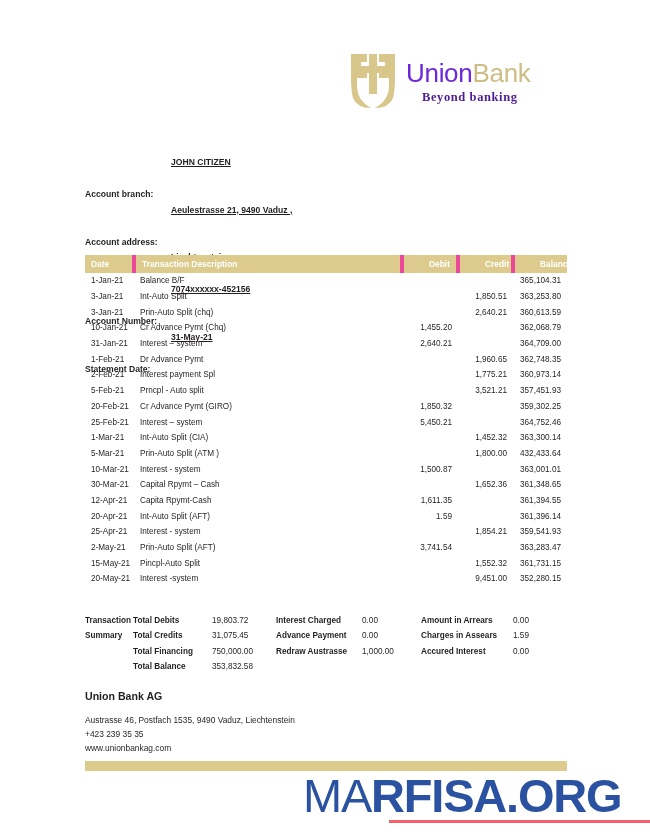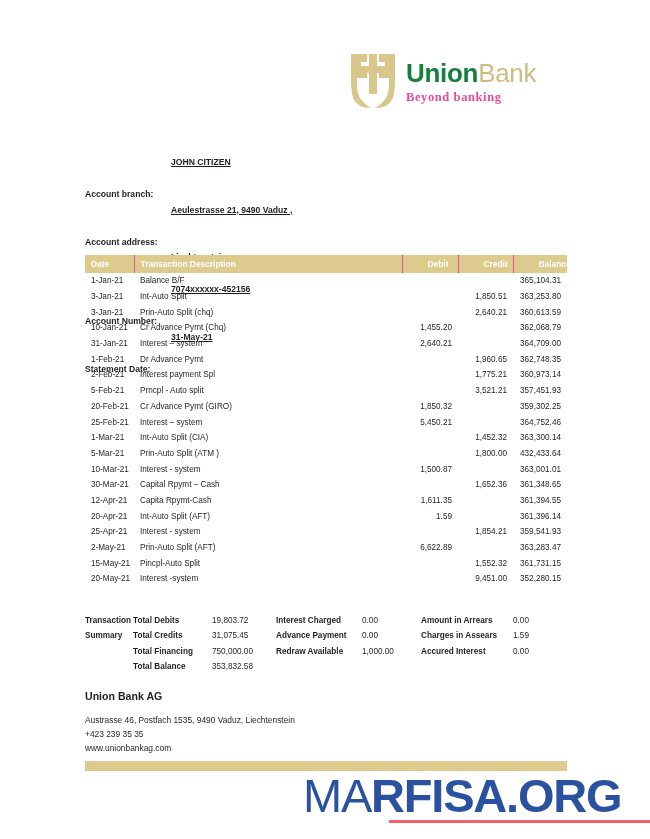--- a/index.html
+++ b/index.html
@@ -35,35 +35,36 @@
   .logo-text {
     padding-top: 8px;
   }
   .logo-word {
     font-size: 26px;
     line-height: 27px;
     letter-spacing: -0.3px;
     white-space: nowrap;
   }
   .logo-word .w-bold {
-    font-weight: bold;
-    color: #15803d;
+    font-weight: normal;
+    color: #6d28d9;
   }
   .logo-word .w-light {
     font-weight: normal;
     color: #cdbd84;
   }
   .logo-tagline {
     font-family: "Liberation Serif", serif;
     font-weight: bold;
     font-size: 12.5px;
-    color: #ec4899;
+    color: #4c1d95;
     letter-spacing: 0.6px;
     margin-top: 3px;
     white-space: nowrap;
+    margin-left: 16px;
   }
 
   
   .acct-block {
     position: absolute;
     left: 85px;
     top: 155px;
     font-size: 8.6px;
     font-weight: bold;
     line-height: 15.6px;
@@ -91,21 +92,21 @@
     table-layout: fixed;
     font-size: 8.2px;
   }
   .txn-table thead th {
     background: #ddcb8e;
     color: #ffffff;
     font-weight: bold;
     font-size: 8.4px;
     text-align: left;
     padding: 4px 0 4px 6px;
-    border-right: 1px solid #ec4899;
+    border-right: 4px solid #ec4899;
     white-space: nowrap;
   }
   .txn-table thead th:last-child {
     border-right: none;
   }
   .txn-table thead th.num {
     text-align: left;
     padding-left: 25px;
   }
   .txn-table tbody td {
@@ -386,21 +387,21 @@
       <tr>
         <td>25-Apr-21</td>
         <td>Interest - system</td>
         <td class="num"></td>
         <td class="num">1,854.21</td>
         <td class="num">359,541.93</td>
       </tr>
       <tr>
         <td>2-May-21</td>
         <td>Prin-Auto Split (AFT)</td>
-        <td class="num">6,622.89</td>
+        <td class="num">3,741.54</td>
         <td class="num"></td>
         <td class="num">363,283.47</td>
       </tr>
       <tr>
         <td>15-May-21</td>
         <td>Pincpl-Auto Split</td>
         <td class="num"></td>
         <td class="num">1,552.32</td>
         <td class="num">361,731.15</td>
       </tr>
@@ -441,21 +442,21 @@
     <div class="sum-group g2">
         <div class="sum-line">
           <div class="sum-name">Interest Charged</div>
           <div class="sum-val">0.00</div>
         </div>
         <div class="sum-line">
           <div class="sum-name">Advance Payment</div>
           <div class="sum-val">0.00</div>
         </div>
         <div class="sum-line">
-          <div class="sum-name">Redraw Available</div>
+          <div class="sum-name">Redraw Austrasse</div>
           <div class="sum-val">1,000.00</div>
         </div>
       </div>
     <div class="sum-group g3">
         <div class="sum-line">
           <div class="sum-name">Amount in Arrears</div>
           <div class="sum-val">0.00</div>
         </div>
         <div class="sum-line">
           <div class="sum-name">Charges in Assears</div>

